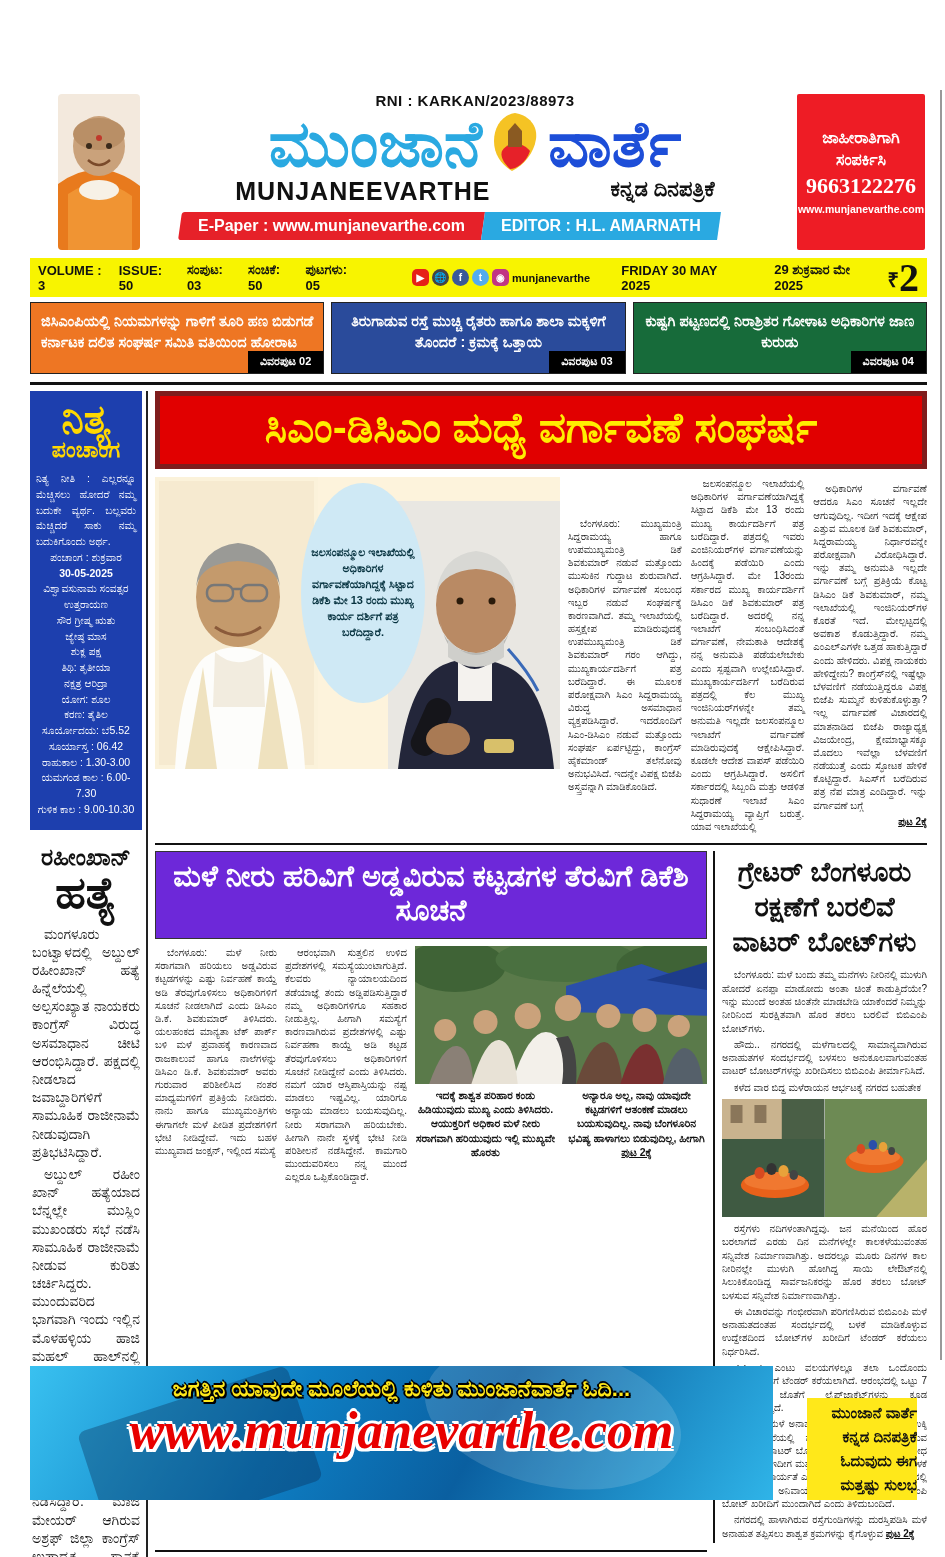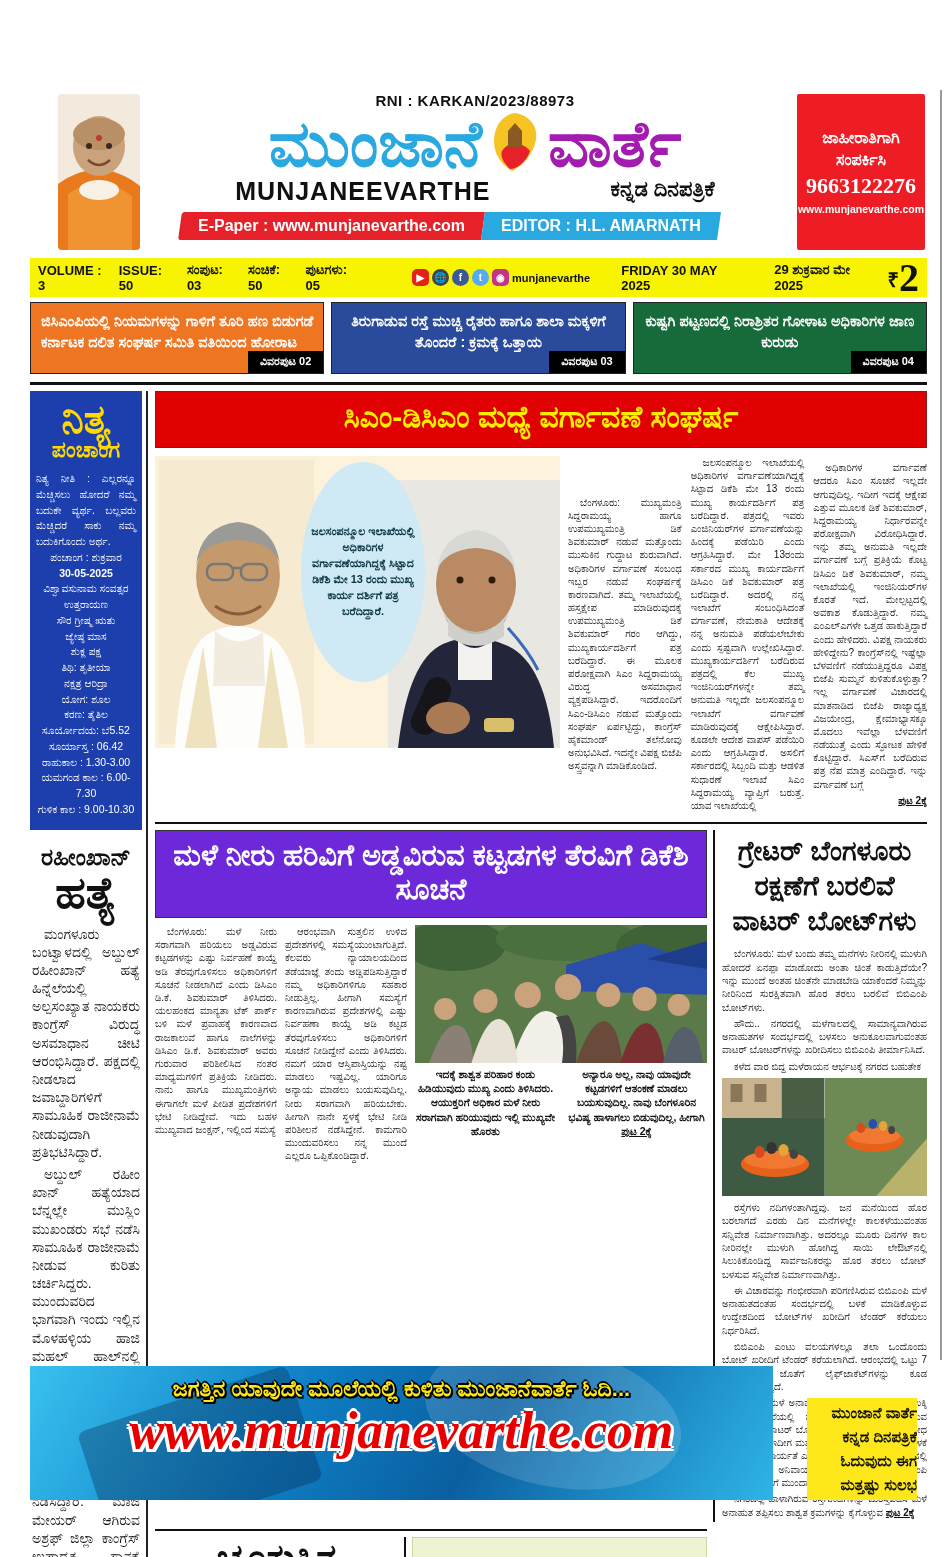--- a/index.html
+++ b/index.html
@@ -7,21 +7,21 @@
         font-family:"Liberation Sans",sans-serif;color:#111;overflow:hidden;}
   .inner{position:absolute;left:30px;top:92px;width:897px;}
 
   
   .masthead{position:relative;height:160px;}
   .saint{position:absolute;left:28px;top:2px;width:82px;height:156px;border-radius:4px;overflow:hidden;}
   .mast-center{position:absolute;left:120px;top:0;width:650px;text-align:center;}
   .rni{font-size:15px;font-weight:bold;letter-spacing:.5px;}
   .title-row{display:flex;align-items:flex-end;justify-content:center;gap:6px;margin-top:2px;}
   .title-kn{font-size:64px;font-weight:900;line-height:.95;}
-  .t-blue{color:#2aa9e1;} .t-red{color:#a21caf;}
+  .t-blue{color:#2aa9e1;} .t-red{color:#1d4ed8;}
   .sub-row{display:flex;justify-content:center;gap:120px;margin-top:2px;}
   .title-en{font-size:25px;font-weight:900;letter-spacing:1px;}
   .sub-kn{font-size:21px;font-weight:900;}
   .strip-row{display:flex;margin-top:6px;margin-left:30px;}
   .strip{color:#fff;font-weight:bold;font-size:16px;padding:5px 18px;}
   .strip.red{background:#e62129;border-radius:3px 0 0 3px;transform:skewX(-8deg);}
   .strip.blue{background:#2aa9e1;transform:skewX(-8deg);}
   .strip span{display:inline-block;transform:skewX(8deg);}
   .adbox{position:absolute;right:2px;top:2px;width:128px;height:156px;background:#ee1c25;color:#fff;
          text-align:center;display:flex;flex-direction:column;justify-content:center;gap:4px;border-radius:2px;}
@@ -60,22 +60,22 @@
   .pan-t1{color:#ffd800;font-size:40px;font-weight:900;line-height:.9;}
   .pan-t2{color:#ffd800;font-size:22px;font-weight:900;margin-bottom:8px;}
   .pan-line{font-size:10.5px;line-height:1.5;}
   .murder{padding:14px 2px 0;text-align:center;}
   .murder .h1{font-size:23px;font-weight:900;}
   .murder .h2{font-size:44px;font-weight:900;line-height:1;}
   .murder .body{font-size:14px;text-align:justify;line-height:1.3;margin-top:10px;}
   .murder .body p{margin:0 0 4px;text-indent:12px;}
 
   
-  .lead-head{background:#e10000;color:#ffed00;text-align:center;font-size:30px;font-weight:900;
-             padding:8px 4px 12px;border:1px solid #7f1d1d;}
+  .lead-head{background:#e10000;color:#ffed00;text-align:center;font-size:42px;font-weight:900;
+             padding:8px 4px 12px;border:5px solid #7f1d1d;}
   .maroon-head{background:#6d28d9;color:#fff;text-align:center;font-size:29px;font-weight:900;
                padding:8px 2px 10px;border:1px solid #333;}
 
   
   .lead-body{display:flex;margin-top:8px;}
   .collage{position:relative;width:405px;height:292px;flex:none;background:#fdf3dc;}
   .bubble{position:absolute;left:146px;top:6px;width:104px;height:200px;background:#cfe9f5;
           border-radius:50%;display:flex;align-items:center;justify-content:center;text-align:center;
           font-size:11px;font-weight:bold;padding:10px;line-height:1.45;color:#06323f;z-index:2;}
   .lead-cols{display:flex;gap:9px;margin-left:8px;align-items:center;}

